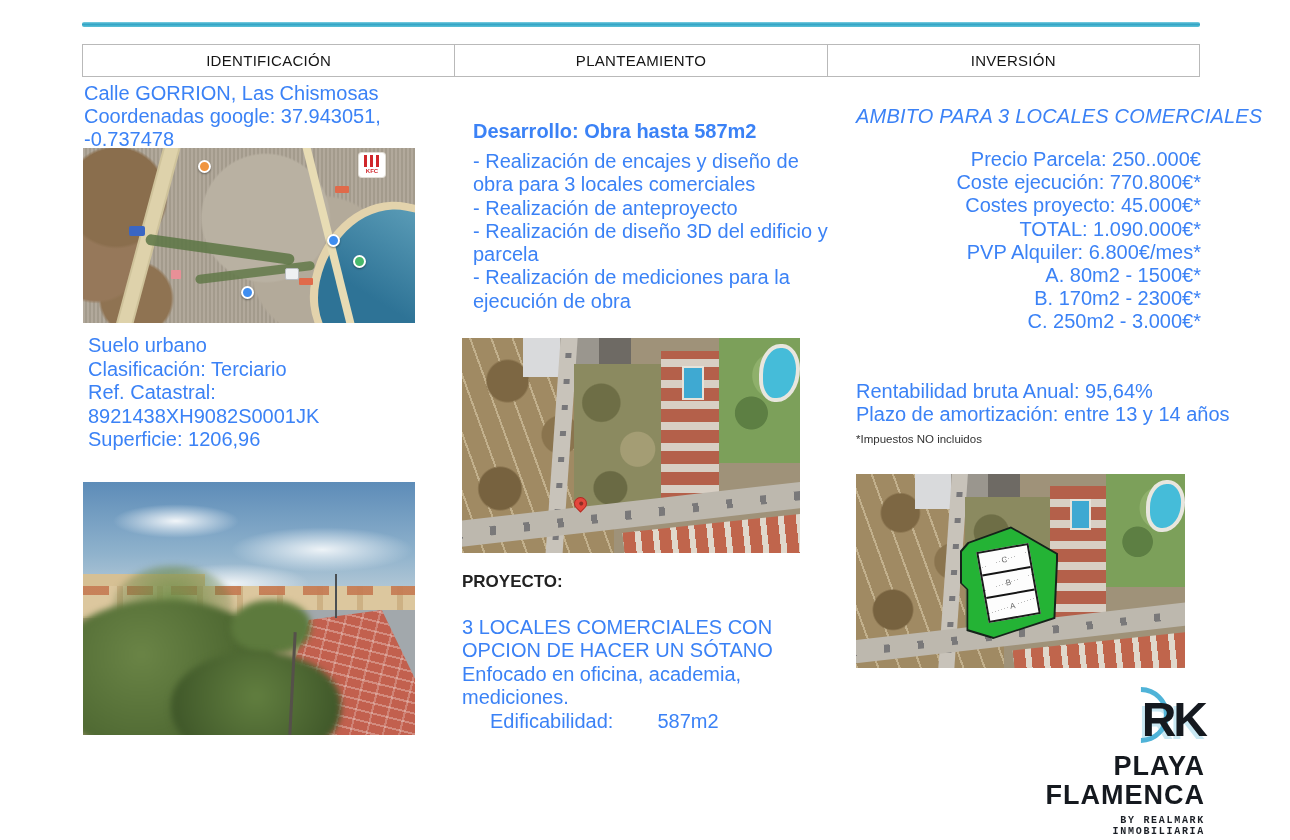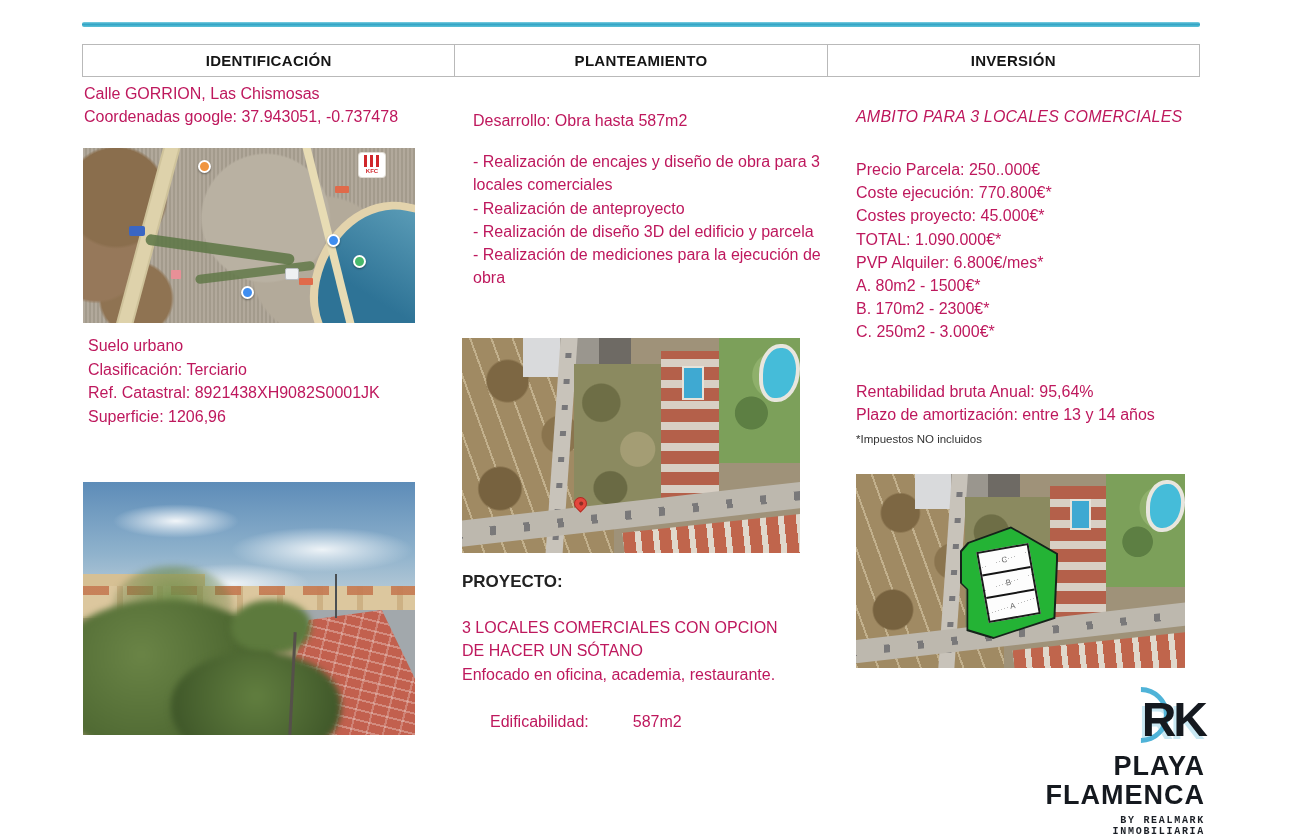--- a/index.html
+++ b/index.html
@@ -8,24 +8,24 @@
   .page { position:relative; width:1290px; height:840px; background:#fff; overflow:hidden; }
 
   
   .accent { position:absolute; left:82px; top:22px; width:1118px; height:5px;
             background:linear-gradient(180deg,#7fd0e2,#2fa3c4 45%,#5fc2d8); border-radius:2px; }
 
   
   .hdr { position:absolute; left:82px; top:44px; width:1118px; height:33px;
          display:flex; border:1px solid #b9b9b9; background:#fff; }
   .hcell { flex:1; display:flex; align-items:center; justify-content:center;
-           font-size:15px; font-weight:bold; color:#151515; letter-spacing:.3px; }
+           font-size:15px; font-weight:normal; color:#151515; letter-spacing:.3px; }
   .hcell + .hcell { border-left:1px solid #b9b9b9; }
 
-  .txt { position:absolute; font-size:16px; line-height:23px; color:#be185d; }
+  .txt { position:absolute; font-size:20px; line-height:23px; color:#3b82f6; }
   .caps { letter-spacing:.2px;font-style:italic; }
 
   
   .c1-top    { left:84px; top:82px;  width:360px; }
   .c1-detail { left:88px; top:334px; width:360px; line-height:23.5px; }
 
   .citymap { position:absolute; left:83px; top:148px; width:332px; height:175px; overflow:hidden;
     background-color:#aca394;
     background-image:
       radial-gradient(circle at 10% 28%, #8a6e4d 0 15%, rgba(0,0,0,0) 16%),
@@ -87,21 +87,21 @@
               background:radial-gradient(circle at 40% 35%, #6a8446, #46602c 75%); }
   .p-shrub2 { left:88px; top:170px; width:170px; height:110px;
               background:radial-gradient(circle at 50% 40%, #617e3f, #3f5729 80%); }
   .p-shrub3 { left:148px; top:118px; width:80px; height:54px; background:#5d7a3d; }
   .p-tree   { left:30px; top:84px; width:120px; height:86px;
               background:radial-gradient(circle at 50% 45%, #74904c, rgba(70,96,44,.2) 80%); }
   .p-pole  { position:absolute; left:252px; top:92px; width:2px; height:44px; background:#4a4f52; }
   .p-fence { position:absolute; left:208px; top:150px; width:3px; height:103px; background:#55504a; transform:rotate(3deg); }
 
   
-  .c2-intro   { left:473px; top:109px; width:360px; }
+  .c2-intro   { left:473px; top:120px; width:360px;font-weight:bold; }
   .c2-bullets { left:473px; top:150px; width:362px; line-height:23.3px; }
   .c2-proy    { left:462px; top:570px; width:340px; font-weight:bold; font-size:17px; color:#222; }
   .c2-lines   { left:462px; top:616px; width:332px; line-height:23.3px; }
   .c2-edif    { left:462px; top:710px; width:340px;margin-left:28px; }
   .edif-val   { margin-left:44px; }
 
   .aerial { position:absolute; overflow:hidden; background:#9f9279; }
   .aerial2 { left:462px; top:338px; width:338px; height:215px; }
   .aerial3 { left:856px; top:474px; width:329px; height:194px; }
   .a-scrub { position:absolute; left:0; top:0; width:45%; height:100%;
@@ -155,21 +155,21 @@
     clip-path:polygon(8% 14%, 52% 0%, 100% 24%, 97% 82%, 34% 100%, 7% 93%, 7% 56%, 0% 50%, 0% 22%); }
   .g-white { position:absolute; left:22%; top:17%; width:56%; height:66%; background:#fdfdfd;
     border:2px solid #1c1c1c; transform:rotate(-10deg); display:flex; flex-direction:column; }
   .g-cell { flex:1; display:flex; align-items:center; justify-content:center;
     font-size:8px; color:#6a6a6a; border-bottom:2.5px solid #141414;
     background-image:linear-gradient(171deg, rgba(0,0,0,0) 49.6%, rgba(120,120,120,.5) 49.6%, rgba(120,120,120,.5) 50.4%, rgba(0,0,0,0) 50.4%); }
   .g-cell:last-child { border-bottom:none; }
 
   
   .c3-title { left:856px; top:105px; width:345px; white-space:nowrap; }
-  .c3-costs { left:856px; top:158px; width:345px; line-height:23.2px; }
+  .c3-costs { left:856px; top:148px; width:345px; line-height:23.2px;text-align:right; }
   .c3-costs div { white-space:nowrap; }
   .c3-rent  { left:856px; top:380px; width:345px; line-height:23.2px; }
   .c3-rent div { white-space:nowrap; }
   .c3-nota  { left:856px; top:428px; width:345px; font-size:11.5px; color:#333; }
 
   
   .logo { position:absolute; left:1025px; top:690px; width:180px; text-align:right; color:#15191f; }
   .rk-wrap { position:relative; height:62px; }
   .rk-arc { position:absolute; left:88px; top:-3px; width:56px; height:56px;
             border:5px solid #4fb3d8; border-left-color:transparent; border-bottom-color:transparent;
@@ -260,21 +260,21 @@
     <div class="a-poolk"></div>
     <div class="a-roadb"></div>
     <div class="a-townb"></div>
     <div class="a-pin"></div>
   </div>
 
   <div class="txt c2-proy">PROYECTO:</div>
 
   <div class="txt c2-lines">
     <div>3 LOCALES  COMERCIALES CON OPCION DE HACER UN SÓTANO</div>
-    <div>Enfocado en oficina, academia, restaurante.</div>
+    <div>Enfocado en oficina, academia, mediciones.</div>
   </div>
 
   <div class="txt c2-edif">
     <span>Edificabilidad:</span><span class="edif-val">587m2</span>
   </div>
 
   <div class="txt c3-title caps">AMBITO PARA 3 LOCALES COMERCIALES</div>
 
   <div class="txt c3-costs">
     <div>Precio Parcela: 250..000€</div>

